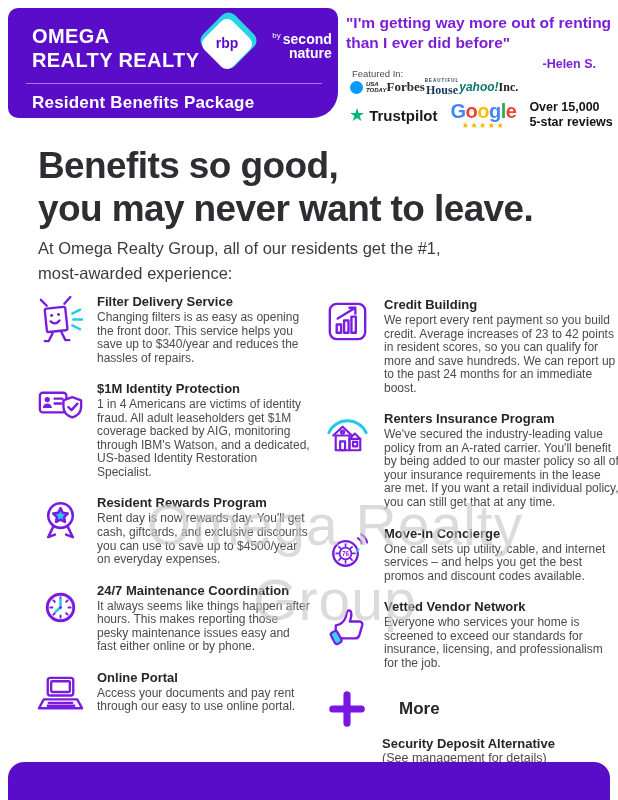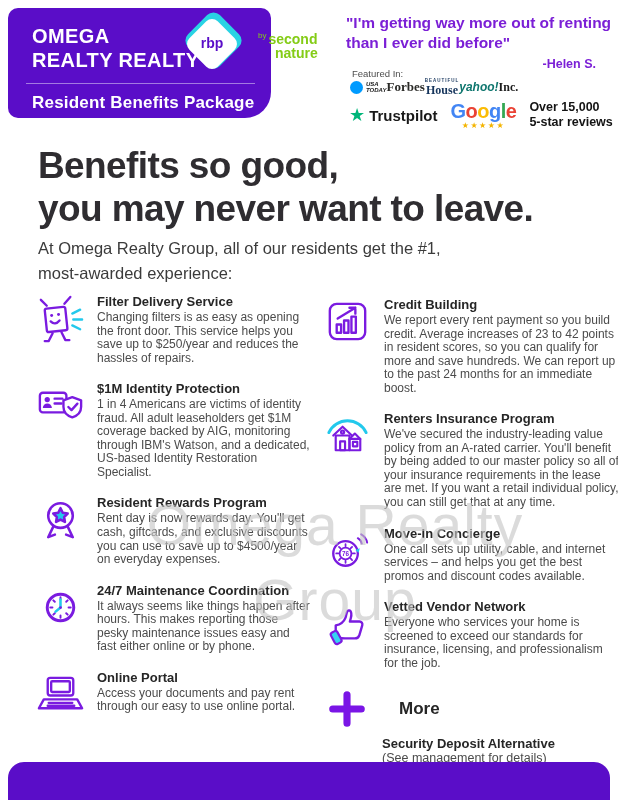--- a/index.html
+++ b/index.html
@@ -1,27 +1,27 @@
 <!DOCTYPE html>
 <html><head>
 <meta charset="utf-8">
 <style>
   html,body{margin:0;padding:0;background:#e9e9e9;}
   .page{position:relative;width:618px;height:800px;background:#ffffff;overflow:hidden;
         font-family:"Liberation Sans",sans-serif;margin:0 auto;}
   
-  .header{position:absolute;left:8px;top:8px;width:263px;height:110px;background:#5a0dc8;
+  .header{position:absolute;left:8px;top:8px;width:330px;height:110px;background:#5a0dc8;
           border-radius:10px 10px 26px 10px;color:#fff;}
   .brand{position:absolute;left:24px;top:17px;font-size:20px;font-weight:800;letter-spacing:.4px;line-height:1.18;}
-  .rbp-wrap{position:absolute;left:175px;top:7px;width:58px;height:58px;}
+  .rbp-wrap{position:absolute;left:190px;top:7px;width:58px;height:58px;}
   .rbp-teal{position:absolute;left:8px;top:3px;width:45px;height:45px;background:#29d3e4;border-radius:9px;transform:rotate(45deg);}
   .rbp-white{position:absolute;left:9px;top:9px;width:40px;height:40px;background:#ffffff;border-radius:8px;transform:rotate(45deg);}
   .rbp-label{position:absolute;left:0;top:-1px;width:58px;height:58px;display:flex;align-items:center;justify-content:center;
              color:#5a0dc8;font-weight:800;font-size:14px;}
-  .sn{position:absolute;left:250px;top:24px;font-weight:700;font-size:14px;line-height:1.02;color:#84cc16;}
+  .sn{position:absolute;left:264px;top:24px;font-weight:700;font-size:14px;line-height:1.02;color:#ffffff;text-align:right;}
   .sn .by{font-size:8px;font-weight:400;vertical-align:top;margin-right:2px;}
   .sn .nature{display:block;padding-left:17px;}
   .hdr-div{position:absolute;left:18px;right:16px;top:75px;height:1px;background:rgba(255,255,255,.45);}
   .pkg{position:absolute;left:24px;top:85px;font-size:17px;font-weight:800;letter-spacing:.2px;}
   
   .quote{position:absolute;left:346px;top:13px;width:266px;color:#7b1fd6;font-weight:800;
          font-size:15.5px;line-height:1.32;}
   .attr{text-align:right;font-size:12.5px;margin-top:2px;padding-right:16px;}
   
   .featured-label{position:absolute;left:352px;top:68px;font-size:9.5px;color:#4d4d4d;}
@@ -153,21 +153,21 @@
           </g>
           <circle cx="19" cy="25" r="1.5" fill="#7a1be0"></circle>
           <circle cx="26" cy="24" r="1.5" fill="#7a1be0"></circle>
           <g fill="none" stroke="#22c9ec" stroke-width="2.4" stroke-linecap="round">
             <path d="M40 23 l8 -4 M41 29 h9 M40 35 l8 4"></path>
           </g>
         </svg>
       </div>
       <div class="b-text">
         <div class="b-title">Filter Delivery Service</div>
-        <div class="b-body">Changing filters is as easy as opening the front door. This service helps you save up to $250/year and reduces the hassles of repairs.</div>
+        <div class="b-body">Changing filters is as easy as opening the front door. This service helps you save up to $340/year and reduces the hassles of repairs.</div>
       </div>
     </div>
 
     <div class="benefit">
       <div class="b-icon">
         <svg viewBox="0 0 56 56">
           <g fill="none" stroke="#7a1be0" stroke-width="2.4" stroke-linecap="round" stroke-linejoin="round">
             <rect x="7" y="15" width="27" height="20" rx="3"></rect>
             <path d="M22 21 h8 M22 26 h7"></path>
             <path d="M40 19.5 l9 3.2 v6.5 c0 5.6 -4 9.2 -9 10.8 c-5 -1.6 -9 -5.2 -9 -10.8 v-6.5 z" fill="#ffffff"></path>

